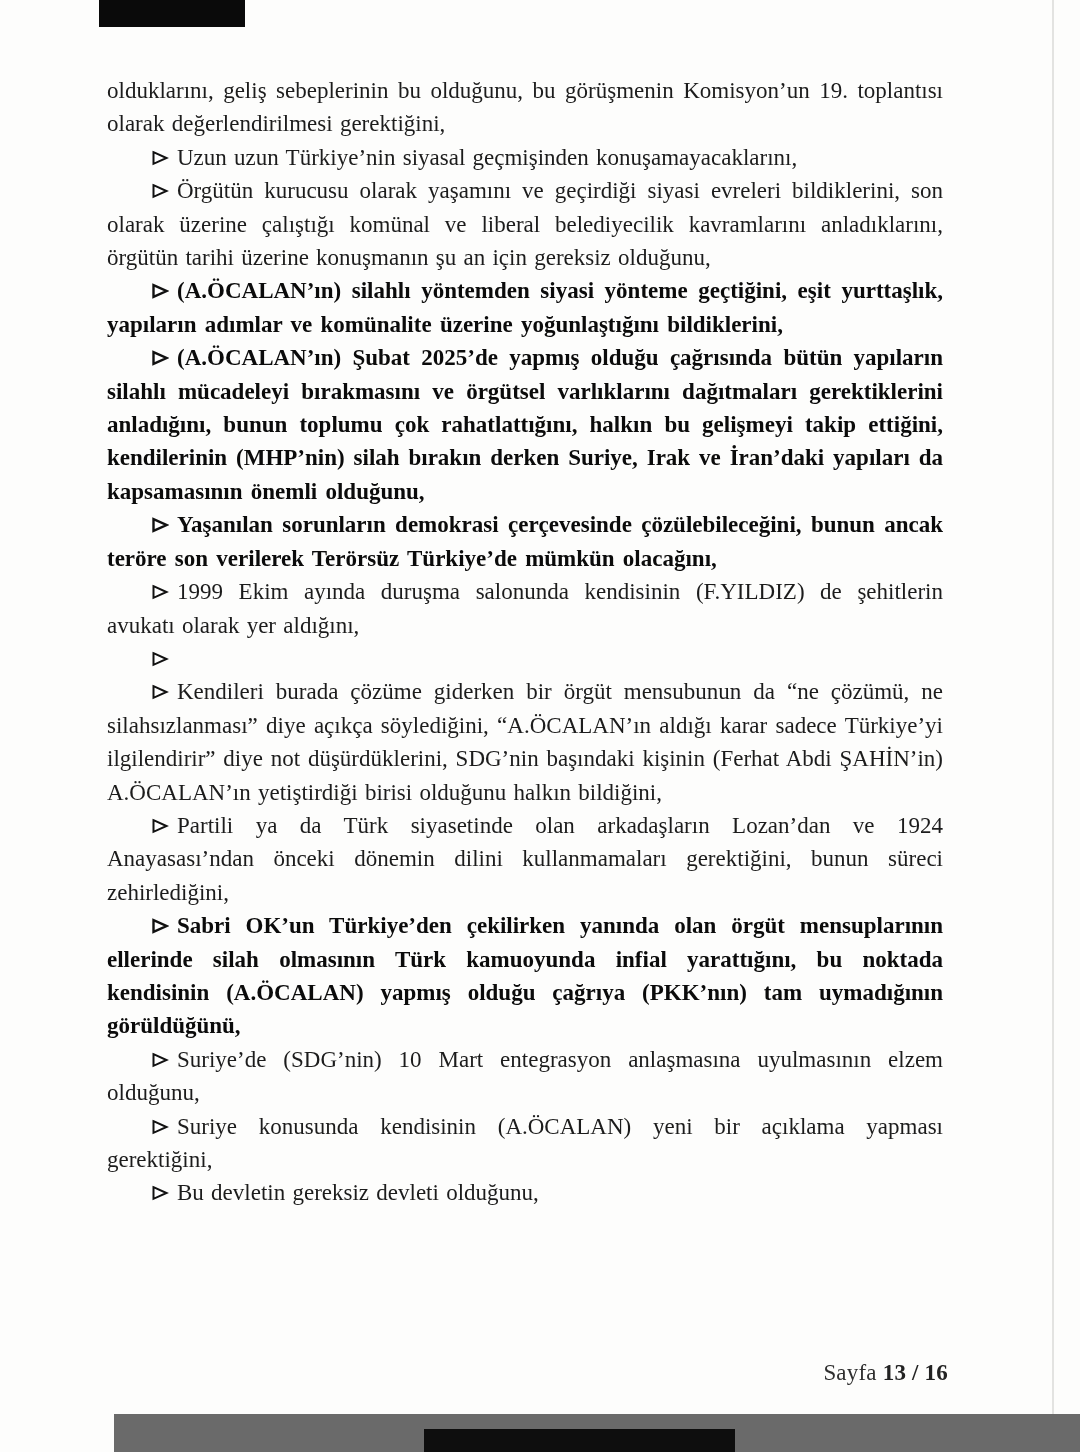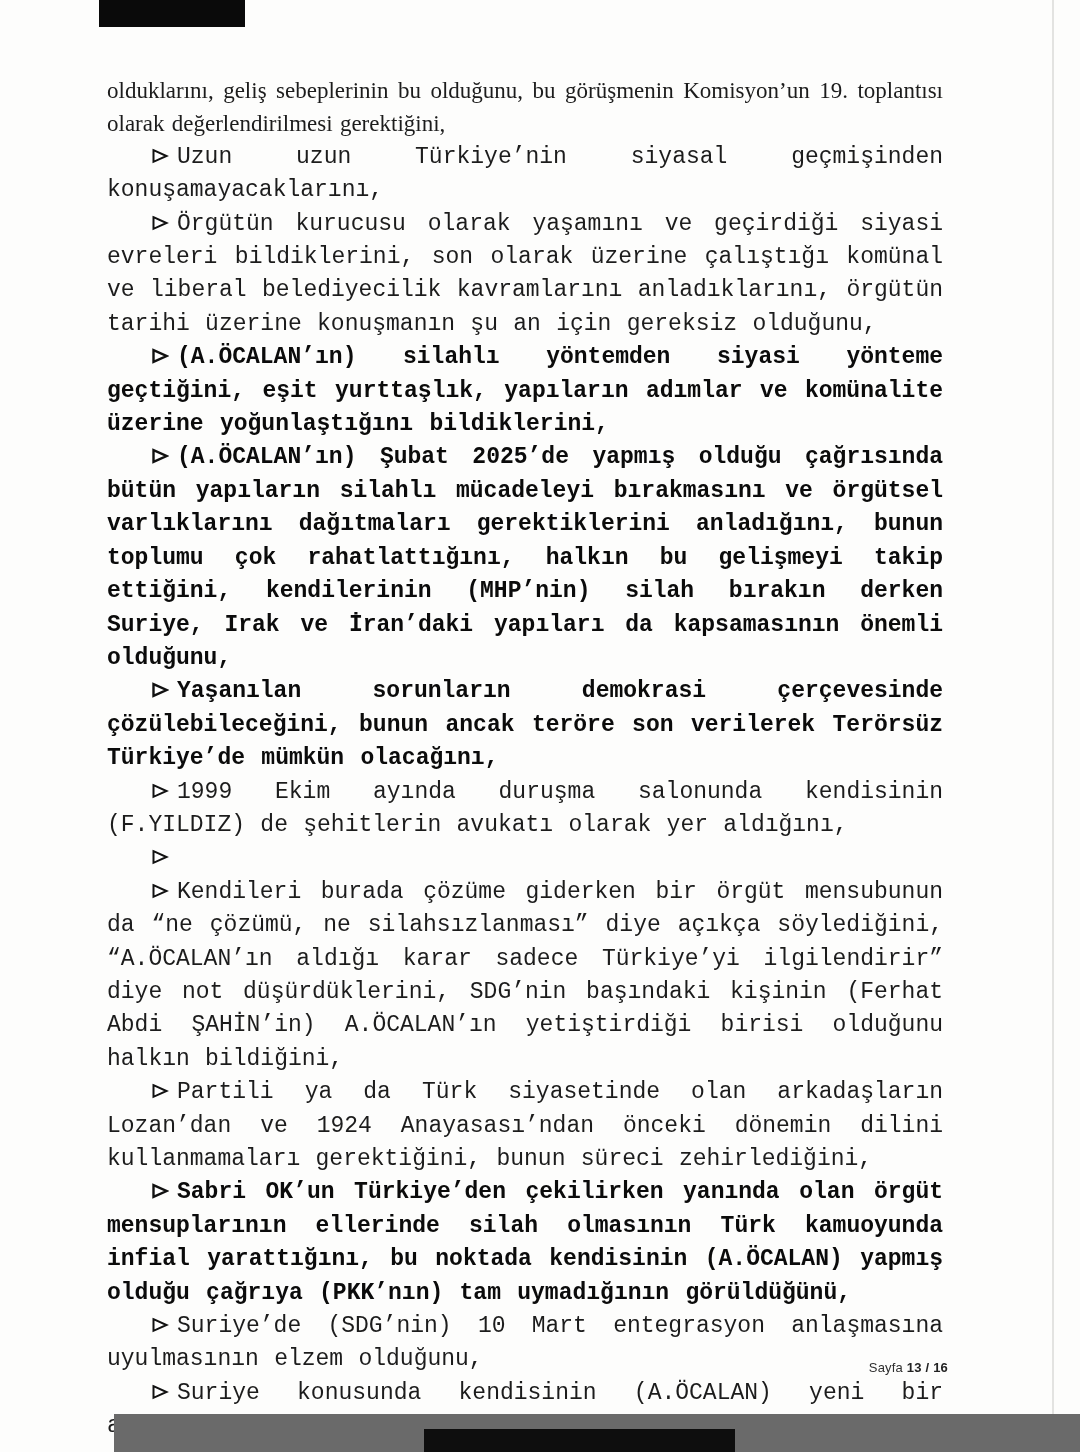--- a/index.html
+++ b/index.html
@@ -16,28 +16,28 @@
   }
   .doc-body {
     position: absolute; left: 107px; top: 74px; width: 836px;
     color: #1c1c1c;
   }
   .para {
     margin: 0; text-align: justify; text-justify: inter-word;
     font-size: 23px; line-height: 33.4px;
     word-spacing: 1.5px;
   }
-  .para.bullet { text-indent: 44px; font-family: Liberation Mono, monospace; }
+  .para.bullet { text-indent: 44px; }
   .para.bold { font-weight: bold; color: #0b0b0b; word-spacing: 2.5px; }
   .glyph-wrap { display: inline-block; width: 26px; text-indent: 0; }
   .glyph-wrap svg { display: inline-block; vertical-align: -1px; }
   .footer {
     position: absolute; right: 132px; top: 1360px;
-    font-family: Liberation Sans, sans-serif;
-    font-size: 13px; color: #2f2f2f; letter-spacing: 0.2px;
+    font-family: Liberation Serif, serif;
+    font-size: 23px; color: #2f2f2f; letter-spacing: 0.2px;
   }
   .footer .pg { font-weight: bold; color: #222; }
   .artifact { position: absolute; }
   .artifact.top-box { left: 99px; top: 0; width: 146px; height: 27px; }
   .artifact.bottom-band { left: 114px; top: 1414px; width: 966px; height: 38px; }
   .artifact.bottom-box { left: 424px; top: 1429px; width: 311px; height: 23px; }
 </style>
 </head>
 <body>
 

